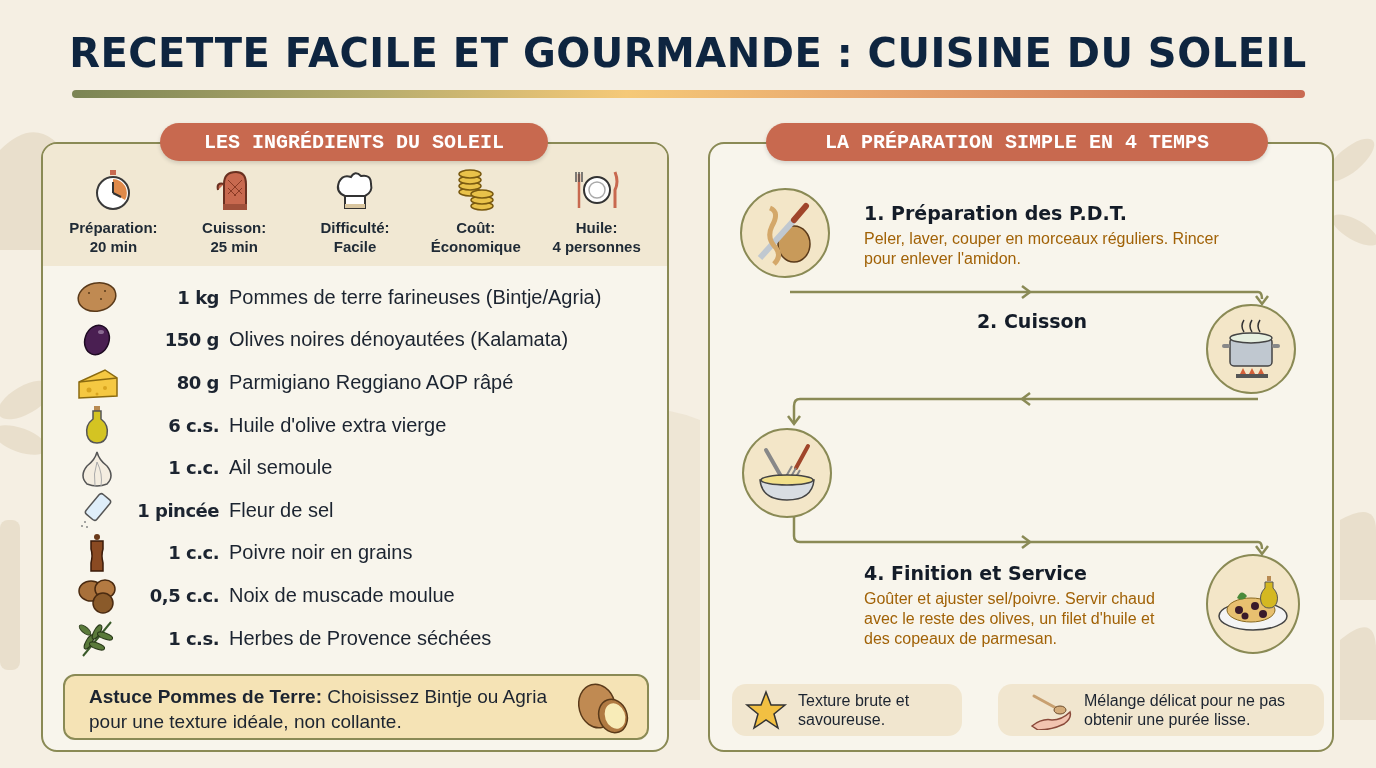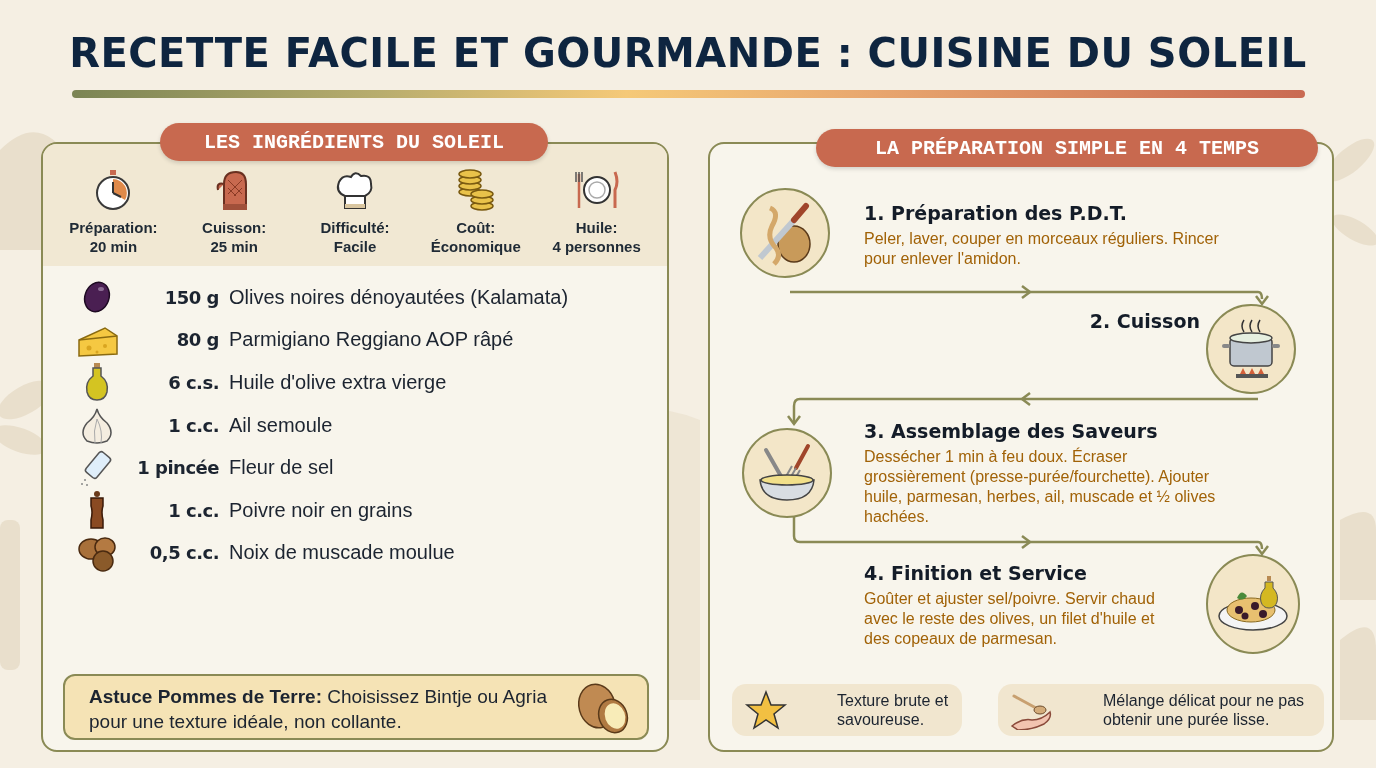--- a/index.html
+++ b/index.html
@@ -40,21 +40,21 @@
       color: #fff;
       font-family: Liberation Mono, monospace;
       font-weight: bold;
       font-size: 20px;
       border-radius: 20px;
       display: flex; align-items: center; justify-content: center;
       box-shadow: 0 2px 4px rgba(0,0,0,0.15);
       z-index: 5;
     }
     .badge-left { left: 160px; width: 388px; }
-    .badge-right { left: 816px; width: 502px; margin-top: 6px; }
+    .badge-right { left: 766px; width: 502px; }
 
     .meta-strip {
       position: absolute; left: 0; right: 0; top: 0; height: 122px;
       background: #f1e8d3;
       display: flex; justify-content: space-around; align-items: flex-end;
       padding: 0 10px 10px 10px;
     }
     .meta-item { display: flex; flex-direction: column; align-items: center; width: 118px; }
     .meta-icon { width: 44px; height: 44px; margin-bottom: 6px; }
     .meta-label, .meta-value {
@@ -89,24 +89,24 @@
       position: absolute; width: 90px; height: 90px; border-radius: 50%;
       background: #f3e6c8; border: 2.5px solid #8a8a55;
       display: flex; align-items: center; justify-content: center;
     }
     .flow { position: absolute; inset: 0; pointer-events: none; }
 
     .note {
       position: absolute; top: 540px; height: 52px;
       background: #f1e6cf; border-radius: 14px;
       display: flex; align-items: center;
-      font-size: 16px; line-height: 19px; color: #1c2430; gap: 39px;
+      font-size: 16px; line-height: 19px; color: #1c2430;
     }
     .note-1 { left: 22px; width: 230px; }
-    .note-2 { left: 288px; width: 326px; }
+    .note-2 { left: 288px; width: 326px; padding-left: 20px; }
     .note-icon { width: 44px; height: 40px; margin: 0 10px 0 12px; flex-shrink: 0; }
   </style>
 </head>
 <body>
 
 <svg class="bg-deco" width="1376" height="768" viewBox="0 0 1376 768">
   <g fill="#e9dfcc">
     <path d="M0 150 Q40 110 70 160 L70 240 L0 240 Z"></path>
     <rect x="0" y="160" width="45" height="90"></rect>
     <ellipse cx="25" cy="400" rx="30" ry="14" transform="rotate(-30 25 400)"></ellipse>
@@ -180,20 +180,30 @@
         <path d="M40 4 Q44 14 40 22 L40 40" stroke="#c8694f" stroke-width="3" fill="none"></path>
       </svg>
       <span class="meta-label">Huile:</span>
       <span class="meta-value">4 personnes</span>
     </div>
   </div>
 
   <div class="ingredients">
     <div class="ing-row">
       <svg class="ing-icon" viewBox="0 0 44 40">
+          <ellipse cx="22" cy="20" rx="19" ry="14" transform="rotate(-12 22 20)" fill="#c08a52" stroke="#5a3a1a" stroke-width="1.5"></ellipse>
+          <circle cx="14" cy="16" r="1" fill="#5a3a1a"></circle>
+          <circle cx="26" cy="22" r="1" fill="#5a3a1a"></circle>
+          <circle cx="30" cy="14" r="1" fill="#5a3a1a"></circle>
+        </svg>
+      <span class="ing-qty">1 kg</span>
+      <span class="ing-name">Pommes de terre farineuses (Bintje/Agria)</span>
+    </div>
+    <div class="ing-row">
+      <svg class="ing-icon" viewBox="0 0 44 40">
           <ellipse cx="22" cy="20" rx="12" ry="15" transform="rotate(20 22 20)" fill="#4a1f52" stroke="#1e0a22" stroke-width="1.5"></ellipse>
           <ellipse cx="26" cy="12" rx="3" ry="2" fill="#8a6a92"></ellipse>
         </svg>
       <span class="ing-qty">150 g</span>
       <span class="ing-name">Olives noires dénoyautées (Kalamata)</span>
     </div>
     <div class="ing-row">
       <svg class="ing-icon" viewBox="0 0 44 40">
           <path d="M4 20 L30 8 L42 16 L42 34 L4 36 Z" fill="#f5c842" stroke="#8a6a10" stroke-width="1.5"></path>
           <path d="M4 20 L42 16" stroke="#8a6a10" stroke-width="1.5"></path>
@@ -239,20 +249,34 @@
       <span class="ing-name">Poivre noir en grains</span>
     </div>
     <div class="ing-row">
       <svg class="ing-icon" viewBox="0 0 44 40">
           <ellipse cx="16" cy="16" rx="12" ry="10" fill="#a8703a" stroke="#4a2a10" stroke-width="1.5"></ellipse>
           <ellipse cx="30" cy="14" rx="10" ry="9" fill="#b47a42" stroke="#4a2a10" stroke-width="1.5"></ellipse>
           <circle cx="28" cy="28" r="10" fill="#8a5a2a" stroke="#4a2a10" stroke-width="1.5"></circle>
         </svg>
       <span class="ing-qty">0,5 c.c.</span>
       <span class="ing-name">Noix de muscade moulue</span>
+    </div>
+    <div class="ing-row">
+      <svg class="ing-icon" viewBox="0 0 44 40">
+          <path d="M8 38 L36 4" stroke="#3a5a2a" stroke-width="2"></path>
+          <g fill="#5a7a3a" stroke="#2a3a1a" stroke-width="1">
+            <ellipse cx="14" cy="24" rx="8" ry="3" transform="rotate(-60 14 24)"></ellipse>
+            <ellipse cx="22" cy="28" rx="8" ry="3" transform="rotate(20 22 28)"></ellipse>
+            <ellipse cx="22" cy="14" rx="8" ry="3" transform="rotate(-60 22 14)"></ellipse>
+            <ellipse cx="30" cy="18" rx="8" ry="3" transform="rotate(20 30 18)"></ellipse>
+            <ellipse cx="10" cy="12" rx="7" ry="3" transform="rotate(40 10 12)"></ellipse>
+          </g>
+        </svg>
+      <span class="ing-qty">1 c.s.</span>
+      <span class="ing-name">Herbes de Provence séchées</span>
     </div>
   </div>
 
   <div class="tip-box">
     <b>Astuce Pommes de Terre:</b><span> Choisissez Bintje ou Agria pour une texture idéale, non collante.</span>
     <svg class="tip-icon" viewBox="0 0 60 56">
       <ellipse cx="24" cy="26" rx="18" ry="22" transform="rotate(-15 24 26)" fill="#c08a52" stroke="#5a3a1a" stroke-width="1.5"></ellipse>
       <ellipse cx="40" cy="36" rx="14" ry="17" transform="rotate(-20 40 36)" fill="#b07a42" stroke="#5a3a1a" stroke-width="1.5"></ellipse>
       <ellipse cx="42" cy="36" rx="10" ry="13" transform="rotate(-20 42 36)" fill="#f8ecb8"></ellipse>
     </svg>
@@ -282,21 +306,21 @@
       <path d="M44 22 L56 8" stroke="#a0452a" stroke-width="6" stroke-linecap="round"></path>
       <path d="M20 10 Q30 14 22 28 Q16 40 26 50 Q32 58 24 66" stroke="#d4a86a" stroke-width="5" fill="none"></path>
     </svg>
   </div>
   <div class="step" style="left:154px; top:58px; width:440px;">
     <div class="step-title">1. Préparation des P.D.T.</div>
     <div class="step-text" style="width:360px;">Peler, laver, couper en morceaux réguliers. Rincer pour enlever l'amidon.</div>
   </div>
 
   <div class="step" style="left:130px; top:166px; width:360px; text-align:right;">
-    <div class="step-title" style="text-align:right; padding-left:24px;">2. Cuisson</div>
+    <div class="step-title" style="text-align:center; padding-left:24px;">2. Cuisson</div>
   </div>
   <div class="step-circle" style="left:496px; top:160px;">
     <svg width="70" height="70" viewBox="0 0 70 70">
       <path d="M28 6 Q24 12 28 18 M36 6 Q32 12 36 18 M44 6 Q40 12 44 18" stroke="#333" stroke-width="1.5" fill="none"></path>
       <rect x="14" y="24" width="42" height="28" rx="4" fill="#c0c8d0" stroke="#444" stroke-width="1.5"></rect>
       <ellipse cx="35" cy="24" rx="21" ry="5" fill="#e6efe0" stroke="#444" stroke-width="1.5"></ellipse>
       <rect x="6" y="30" width="8" height="4" rx="2" fill="#888"></rect>
         <rect x="56" y="30" width="8" height="4" rx="2" fill="#888"></rect>
       <path d="M24 60 L27 54 L30 60 Z M33 60 L36 54 L39 60 Z M42 60 L45 54 L48 60 Z" fill="#d4603a"></path>
       <rect x="20" y="60" width="32" height="4" fill="#555"></rect>
@@ -304,24 +328,20 @@
   </div>
 
   <div class="step-circle" style="left:32px; top:284px;">
     <svg width="70" height="70" viewBox="0 0 70 70">
       <path d="M14 12 L30 40" stroke="#888" stroke-width="4" stroke-linecap="round"></path>
       <path d="M56 8 L44 30" stroke="#a0452a" stroke-width="4" stroke-linecap="round"></path>
       <path d="M44 30 L36 44 M40 28 L32 42 M48 32 L40 46" stroke="#888" stroke-width="2"></path>
       <path d="M8 42 L62 42 Q60 62 35 62 Q10 62 8 42 Z" fill="#d8dde2" stroke="#444" stroke-width="1.5"></path>
       <ellipse cx="35" cy="42" rx="26" ry="5" fill="#f2e08a" stroke="#444" stroke-width="1.5"></ellipse>
     </svg>
-  </div>
-  <div class="step" style="left:154px; top:276px; width:400px;">
-    <div class="step-title">3. Assemblage des Saveurs</div>
-    <div class="step-text" style="width:368px;">Dessécher 1 min à feu doux. Écraser grossièrement (presse-purée/fourchette). Ajouter huile, parmesan, herbes, ail, muscade et ½ olives hachées.</div>
   </div>
 
   <div class="step" style="left:154px; top:418px; width:320px;">
     <div class="step-title">4. Finition et Service</div>
     <div class="step-text">Goûter et ajuster sel/poivre. Servir chaud avec le reste des olives, un filet d'huile et des copeaux de parmesan.</div>
   </div>
   <div class="step-circle" style="left:496px; top:410px; width:94px; height:100px; border-radius:50%;">
     <svg width="76" height="76" viewBox="0 0 76 76">
       <ellipse cx="38" cy="50" rx="34" ry="14" fill="#f4f4f4" stroke="#444" stroke-width="1.5"></ellipse>
       <ellipse cx="36" cy="44" rx="24" ry="12" fill="#e8c070" stroke="#8a6a20" stroke-width="1"></ellipse>

